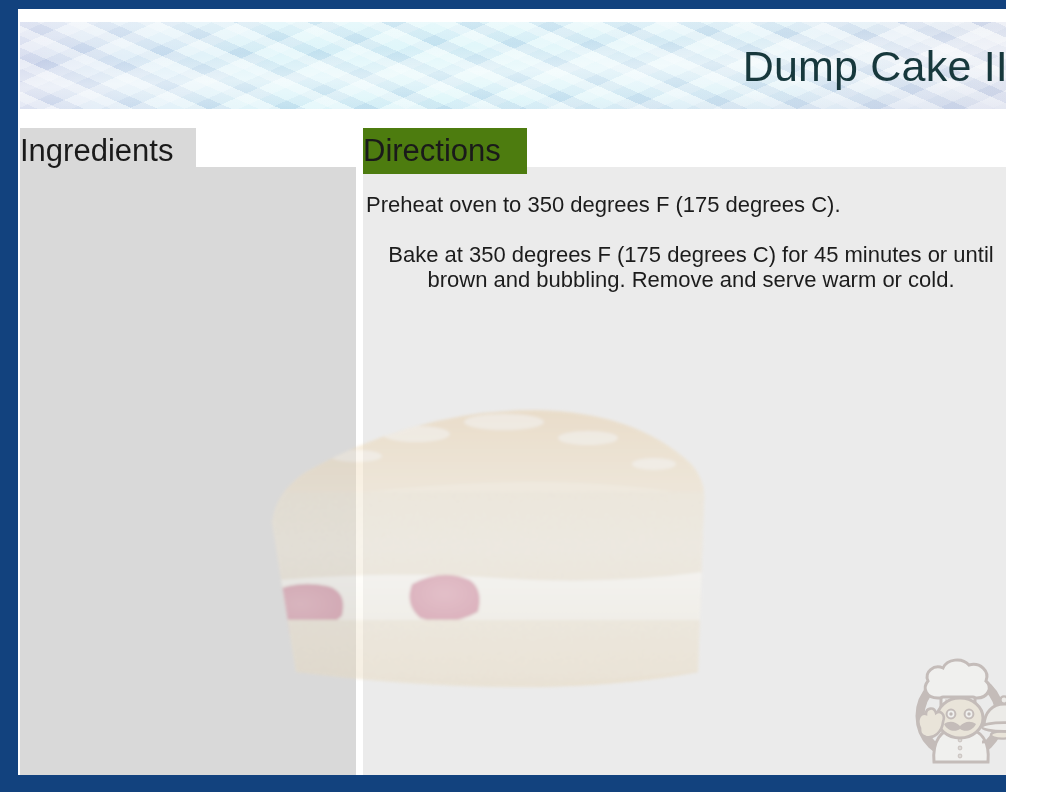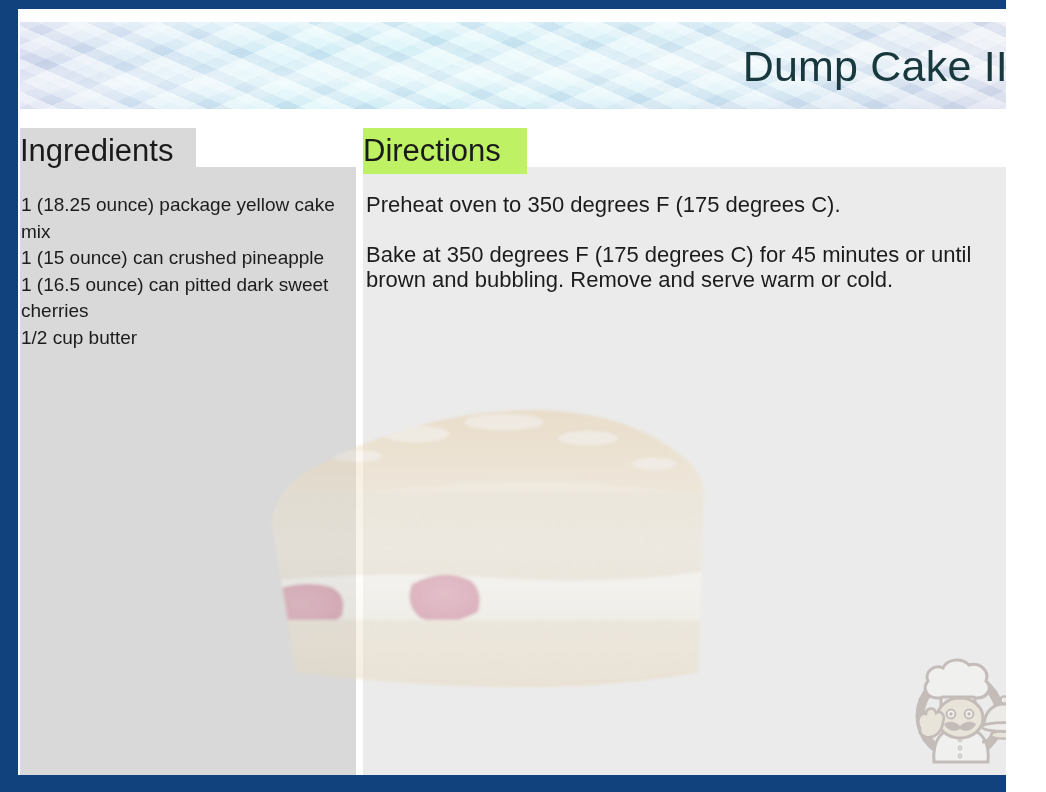--- a/index.html
+++ b/index.html
@@ -132,21 +132,21 @@
     top: 128px;
     width: 176px;
     height: 46px;
     background: #d9d9d9;
   }
   .header-directions {
     left: 363px;
     top: 128px;
     width: 164px;
     height: 46px;
-    background: #bef264;
+    background: #4d7c0f;
   }
 
   
   .ingredients-list {
     position: absolute;
     left: 21px;
     top: 192px;
     width: 318px;
     z-index: 12;
     font-size: 19px;
@@ -159,21 +159,21 @@
     position: absolute;
     left: 366px;
     top: 192px;
     width: 650px;
     z-index: 12;
     font-size: 22px;
     line-height: 25px;
     color: #1c1c1c;
   }
   .direction-step { margin: 0 0 25px 0; }
-  .direction-step:last-child { margin-bottom: 0; }
+  .direction-step:last-child { margin-bottom: 0; text-align: center; }
 
   
   .cake-photo {
     position: absolute;
     left: 236px;
     top: 372px;
     width: 500px;
     height: 375px;
     z-index: 10;
     opacity: 0.42;
@@ -203,26 +203,20 @@
   <div class="frame-border frame-right"></div>
 
   <div class="banner">
     <div class="banner-weave"></div>
     <div class="banner-sheen"></div>
     <div class="recipe-title">Dump Cake II</div>
   </div>
 
   <div class="panel panel-ingredients"></div>
   <div class="section-header header-ingredients">Ingredients</div>
-  <div class="ingredients-list">
-    <div class="ingredient-line">1 (18.25 ounce) package yellow cake mix</div>
-    <div class="ingredient-line">1 (15 ounce) can crushed pineapple</div>
-    <div class="ingredient-line">1 (16.5 ounce) can pitted dark sweet cherries</div>
-    <div class="ingredient-line">1/2 cup butter</div>
-  </div>
 
   <div class="panel panel-directions"></div>
   <div class="section-header header-directions">Directions</div>
   <div class="directions-body">
     <p class="direction-step">Preheat oven to 350 degrees F (175 degrees C).</p>
     <p class="direction-step">Bake at 350 degrees F (175 degrees C) for 45 minutes or until brown and bubbling. Remove and serve warm or cold.</p>
   </div>
 
   <svg class="cake-photo" viewBox="0 0 500 375">
     <defs>

